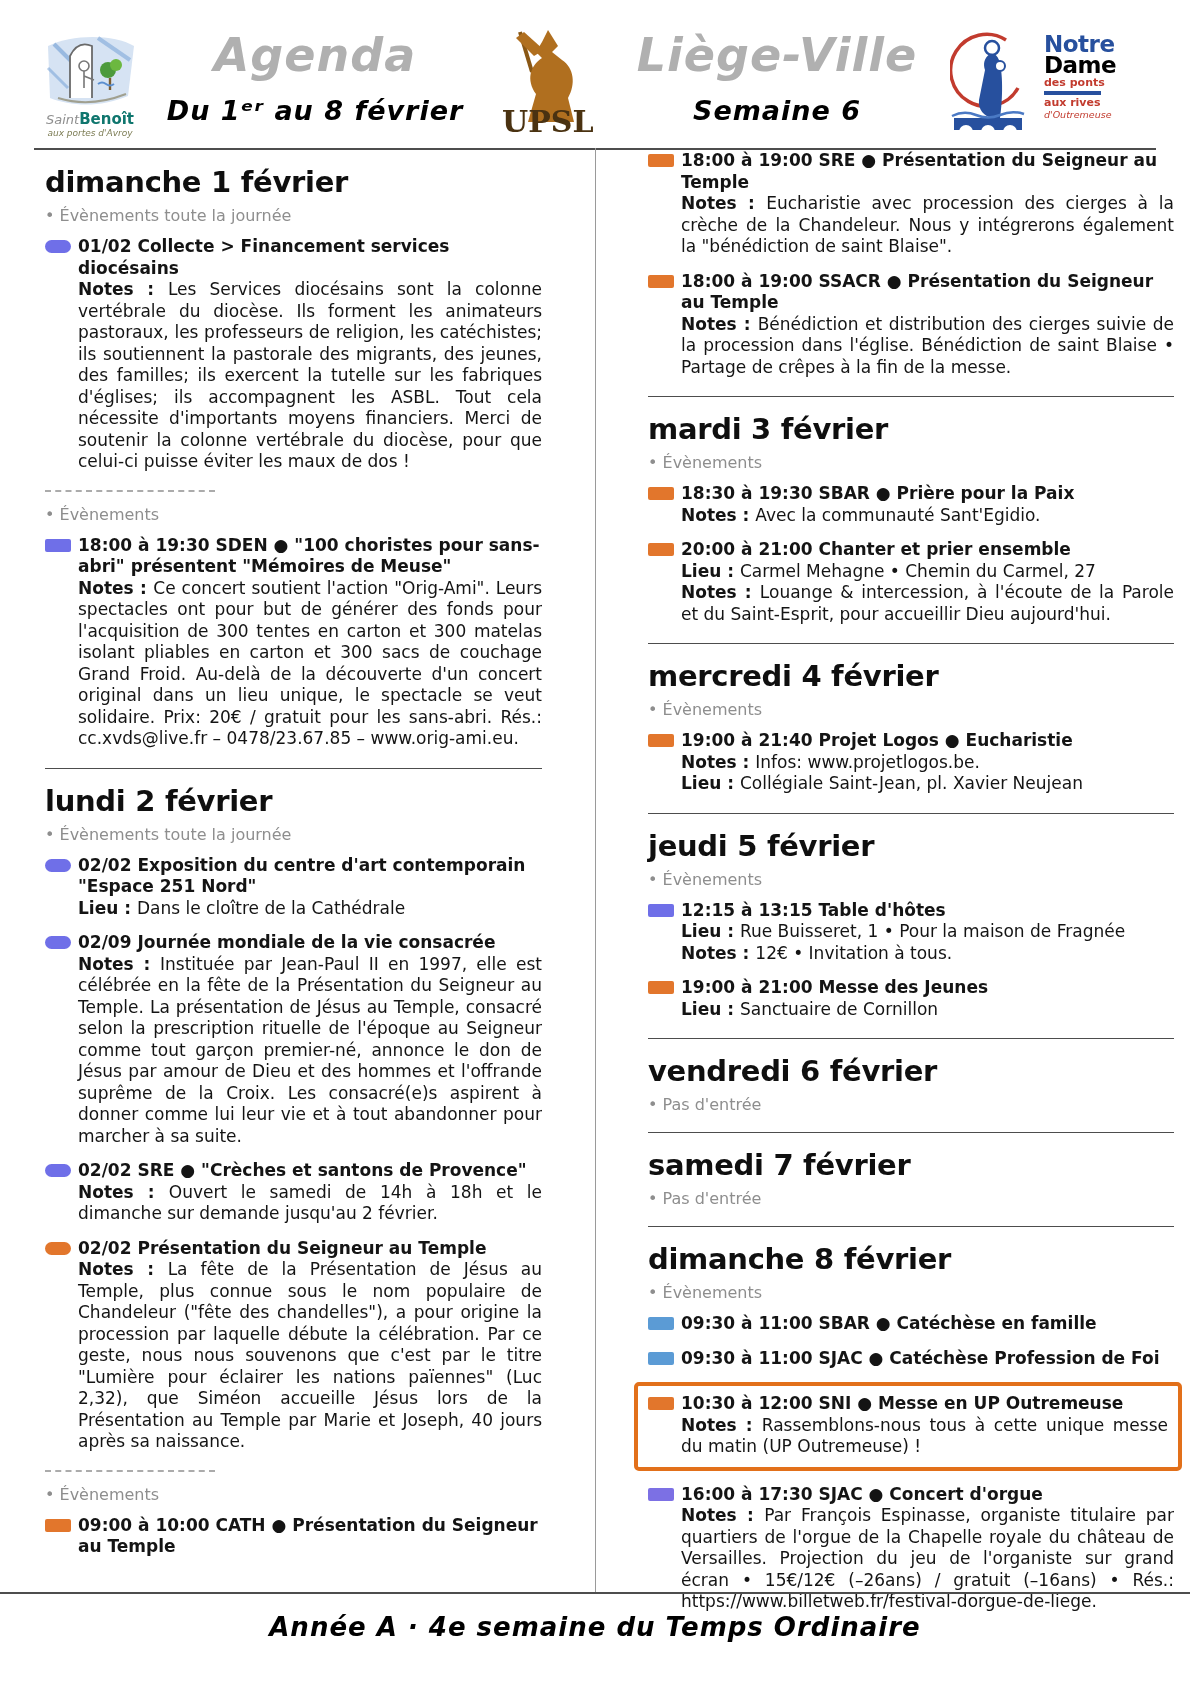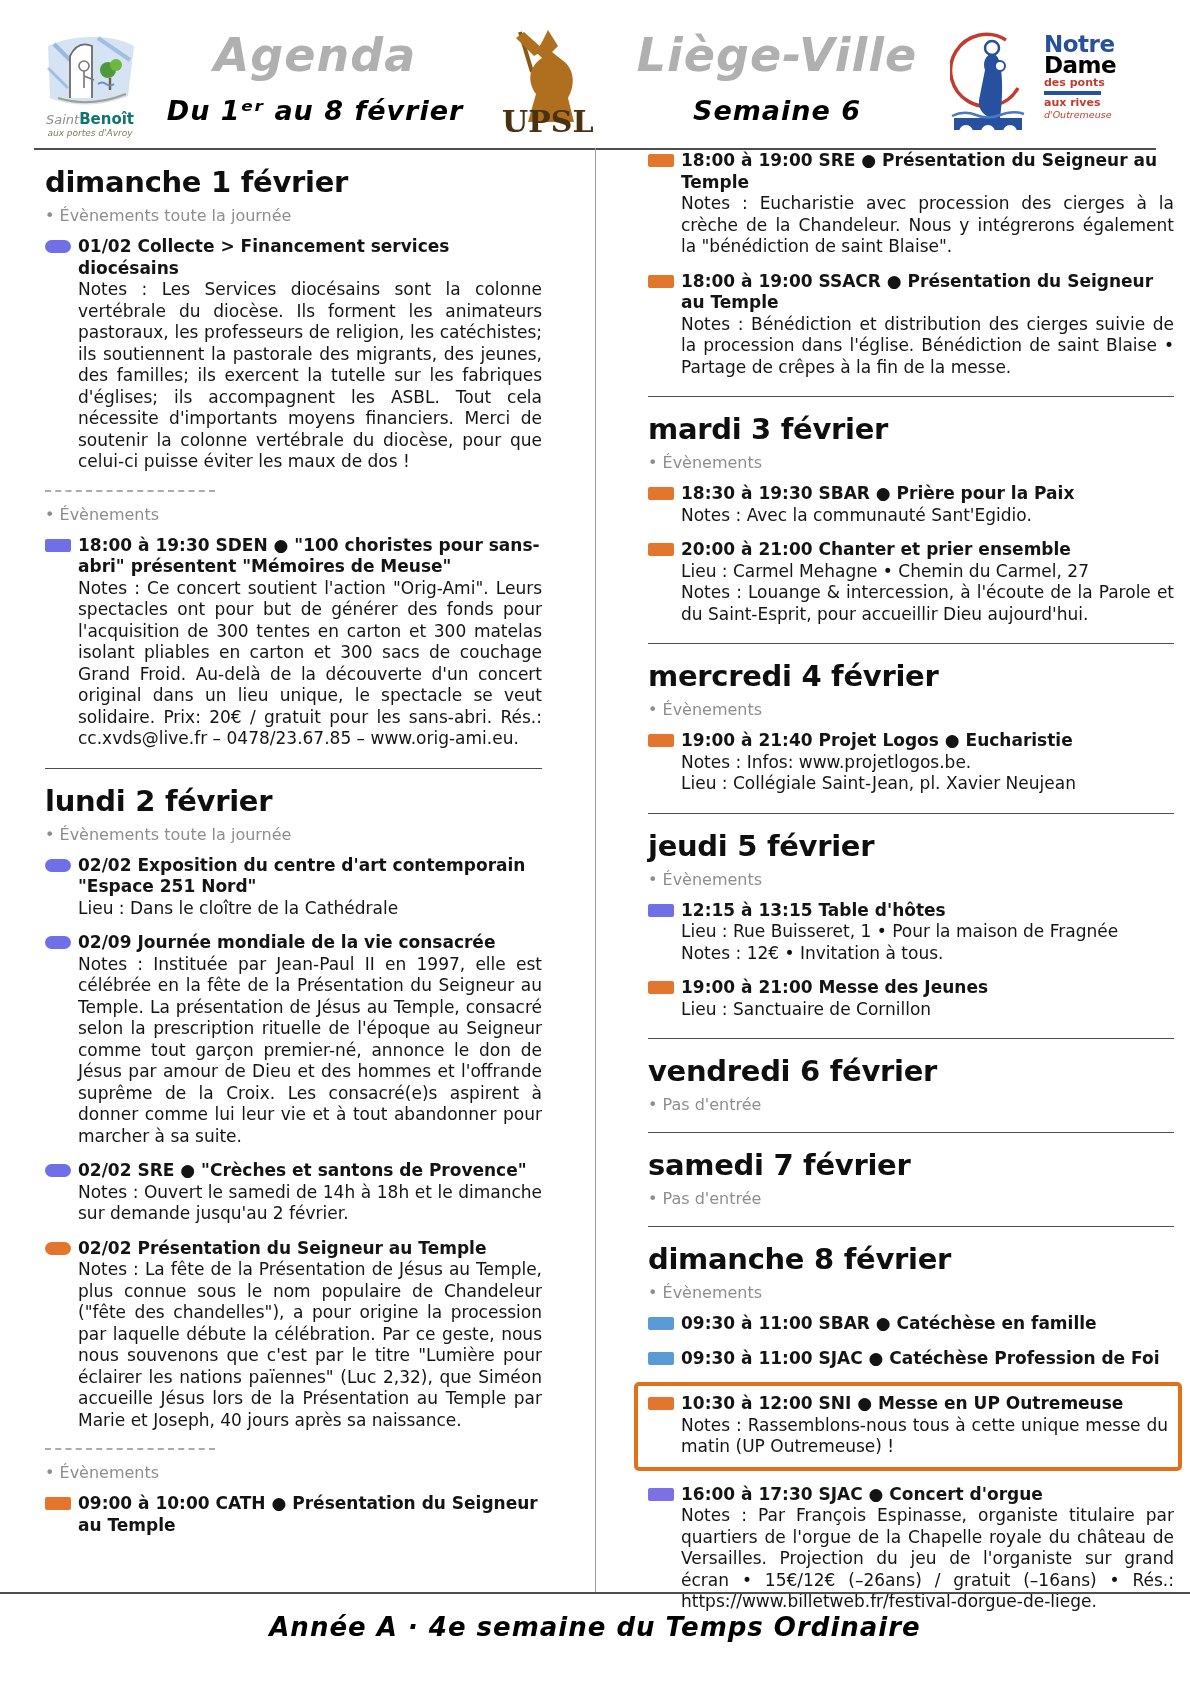--- a/index.html
+++ b/index.html
@@ -33,21 +33,21 @@
   #col-right{left:612px;width:526px;margin-left:36px;}
   .divider-v{position:absolute;left:595px;top:148px;width:0;height:1444px;border-left:1.5px solid #9a9a9a;}
   .day-rule{border-top:1.5px solid #4d4d4d;margin-top:18px;}
   .day-heading{font-size:29px;font-weight:700;letter-spacing:-0.3px;margin:15px 0 2px;color:#0f0f0f;}
   .section-label{color:#8e8e8e;font-size:16px;margin:7px 0 11px;}
   .dashed-sep{width:170px;border-top:2px dashed #ababab;margin:17px 0 13px;}
   .event{position:relative;padding-left:33px;margin-bottom:13px;font-size:17px;line-height:21.5px;}
   .event-title{font-weight:700;text-align:left;}
   .event-detail{text-align:left;}
   .event-detail.just{text-align:justify;}
-  .dlabel{font-weight:400;}
+  .dlabel{font-weight:700;}
   .marker{position:absolute;left:0;top:4px;width:26px;height:13px;}
   .marker.pill{border-radius:7px;}
   .marker.rect{border-radius:2px;}
   .event.hl{border:4px solid #6d28d9;border-radius:5px;padding:7px 10px 9px 43px;margin-left:-14px;margin-right:-8px;}
   .event.hl .marker{left:10px;top:11px;}
   
   .hrule-bottom{position:absolute;top:1592px;left:0px;width:1190px;height:0;border-top:2px solid #4d4d4d;}
   .footer-text{position:absolute;top:1612px;left:0;width:1190px;text-align:center;
     font-size:26px;font-weight:700;font-style:italic;letter-spacing:1px;color:#000000;}
 </style>

